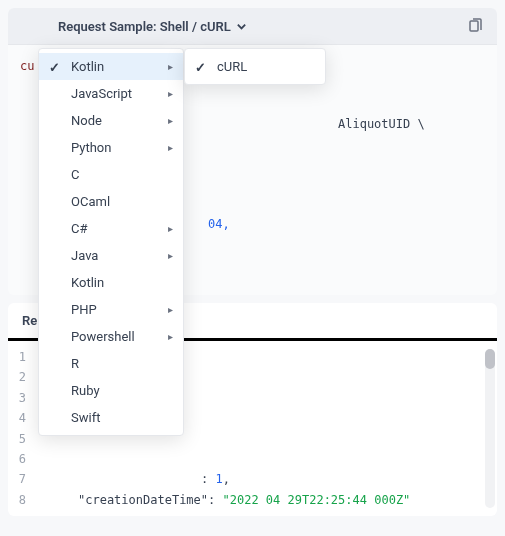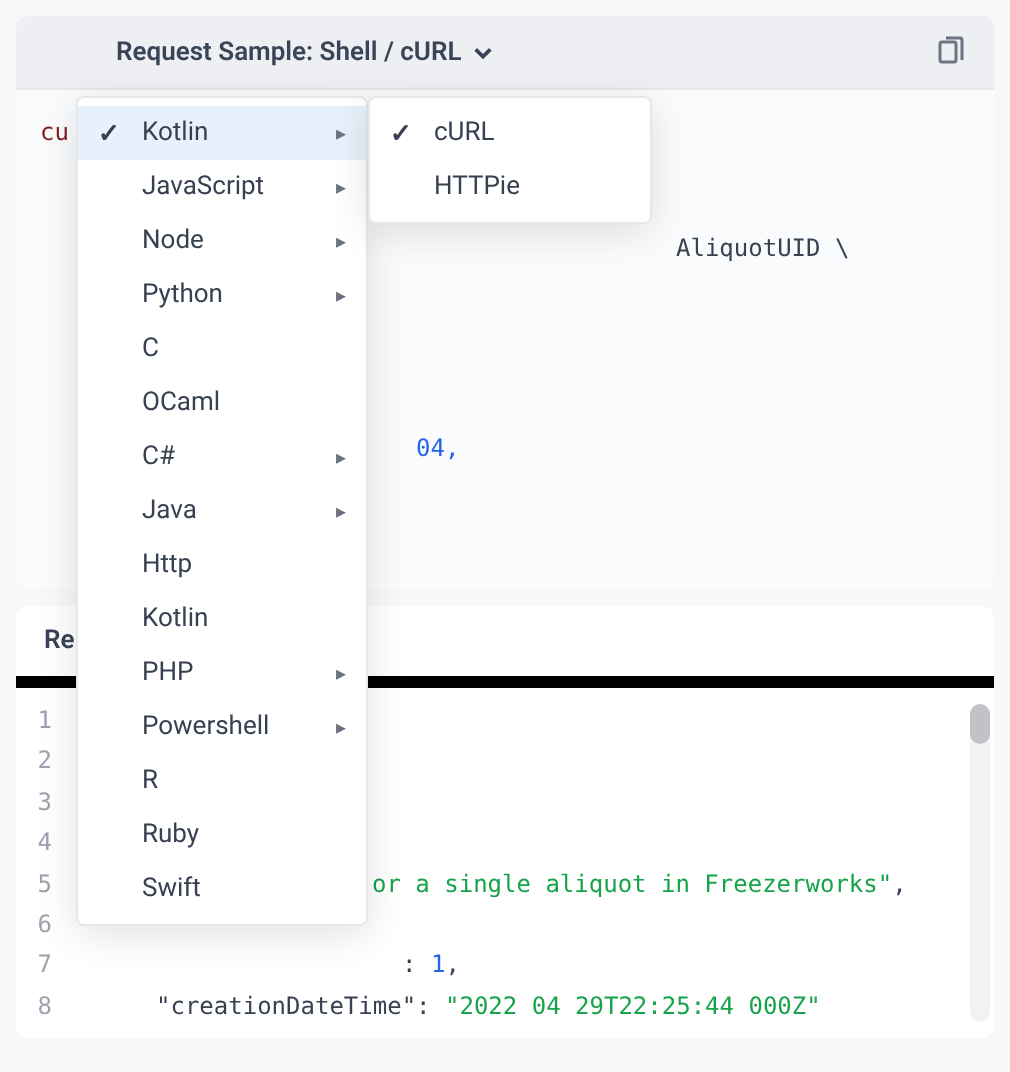--- a/index.html
+++ b/index.html
@@ -68,21 +68,21 @@
       background: #fff;
       border-radius: 6px;
       margin: 8px;
       position: relative;
     }
     .response-header {
       padding: 10px 14px;
       font-size: 13px;
       font-weight: 600;
       color: #3a4457;
-      border-bottom: 6px solid #000000;
+      border-bottom: 3px solid #000000;
     }
     .response-code {
       font-family: "Consolas", "Monaco", monospace;
       font-size: 12px;
       line-height: 1.7;
       padding: 6px 0;
       position: relative;
     }
     .response-line {
       display: flex;
@@ -232,21 +232,20 @@
     <div class="response-line">
       <span class="line-num">3</span>
       <span class="line-content"></span>
     </div>
     <div class="response-line">
       <span class="line-num">4</span>
       <span class="line-content"></span>
     </div>
     <div class="response-line">
       <span class="line-num">5</span>
-      <span class="line-content" style="padding-left:150px;"><span class="resp-string">or a single aliquot in Freezerworks"</span>,</span>
     </div>
     <div class="response-line">
       <span class="line-num">6</span>
       <span class="line-content"></span>
     </div>
     <div class="response-line">
       <span class="line-num">7</span>
       <span class="line-content" style="padding-left:165px;">: <span class="resp-num">1</span>,</span>
     </div>
     <div class="response-line">
@@ -285,23 +284,20 @@
     </div>
     <div class="cascade-item">
       <span>C#</span>
       <span class="chevron">▸</span>
     </div>
     <div class="cascade-item">
       <span>Java</span>
       <span class="chevron">▸</span>
     </div>
     <div class="cascade-item">
-      <span>Http</span>
-    </div>
-    <div class="cascade-item">
       <span>Kotlin</span>
     </div>
     <div class="cascade-item">
       <span>PHP</span>
       <span class="chevron">▸</span>
     </div>
     <div class="cascade-item">
       <span>Powershell</span>
       <span class="chevron">▸</span>
     </div>
@@ -313,16 +309,13 @@
     </div>
     <div class="cascade-item">
       <span>Swift</span>
     </div>
   </div>
 <div class="submenu" id="sub-menu">
     <div class="submenu-item">
       <span class="check">✓</span>
       <span>cURL</span>
     </div>
-    <div class="submenu-item">
-      <span>HTTPie</span>
-    </div>
   </div>
 
 </body></html>

